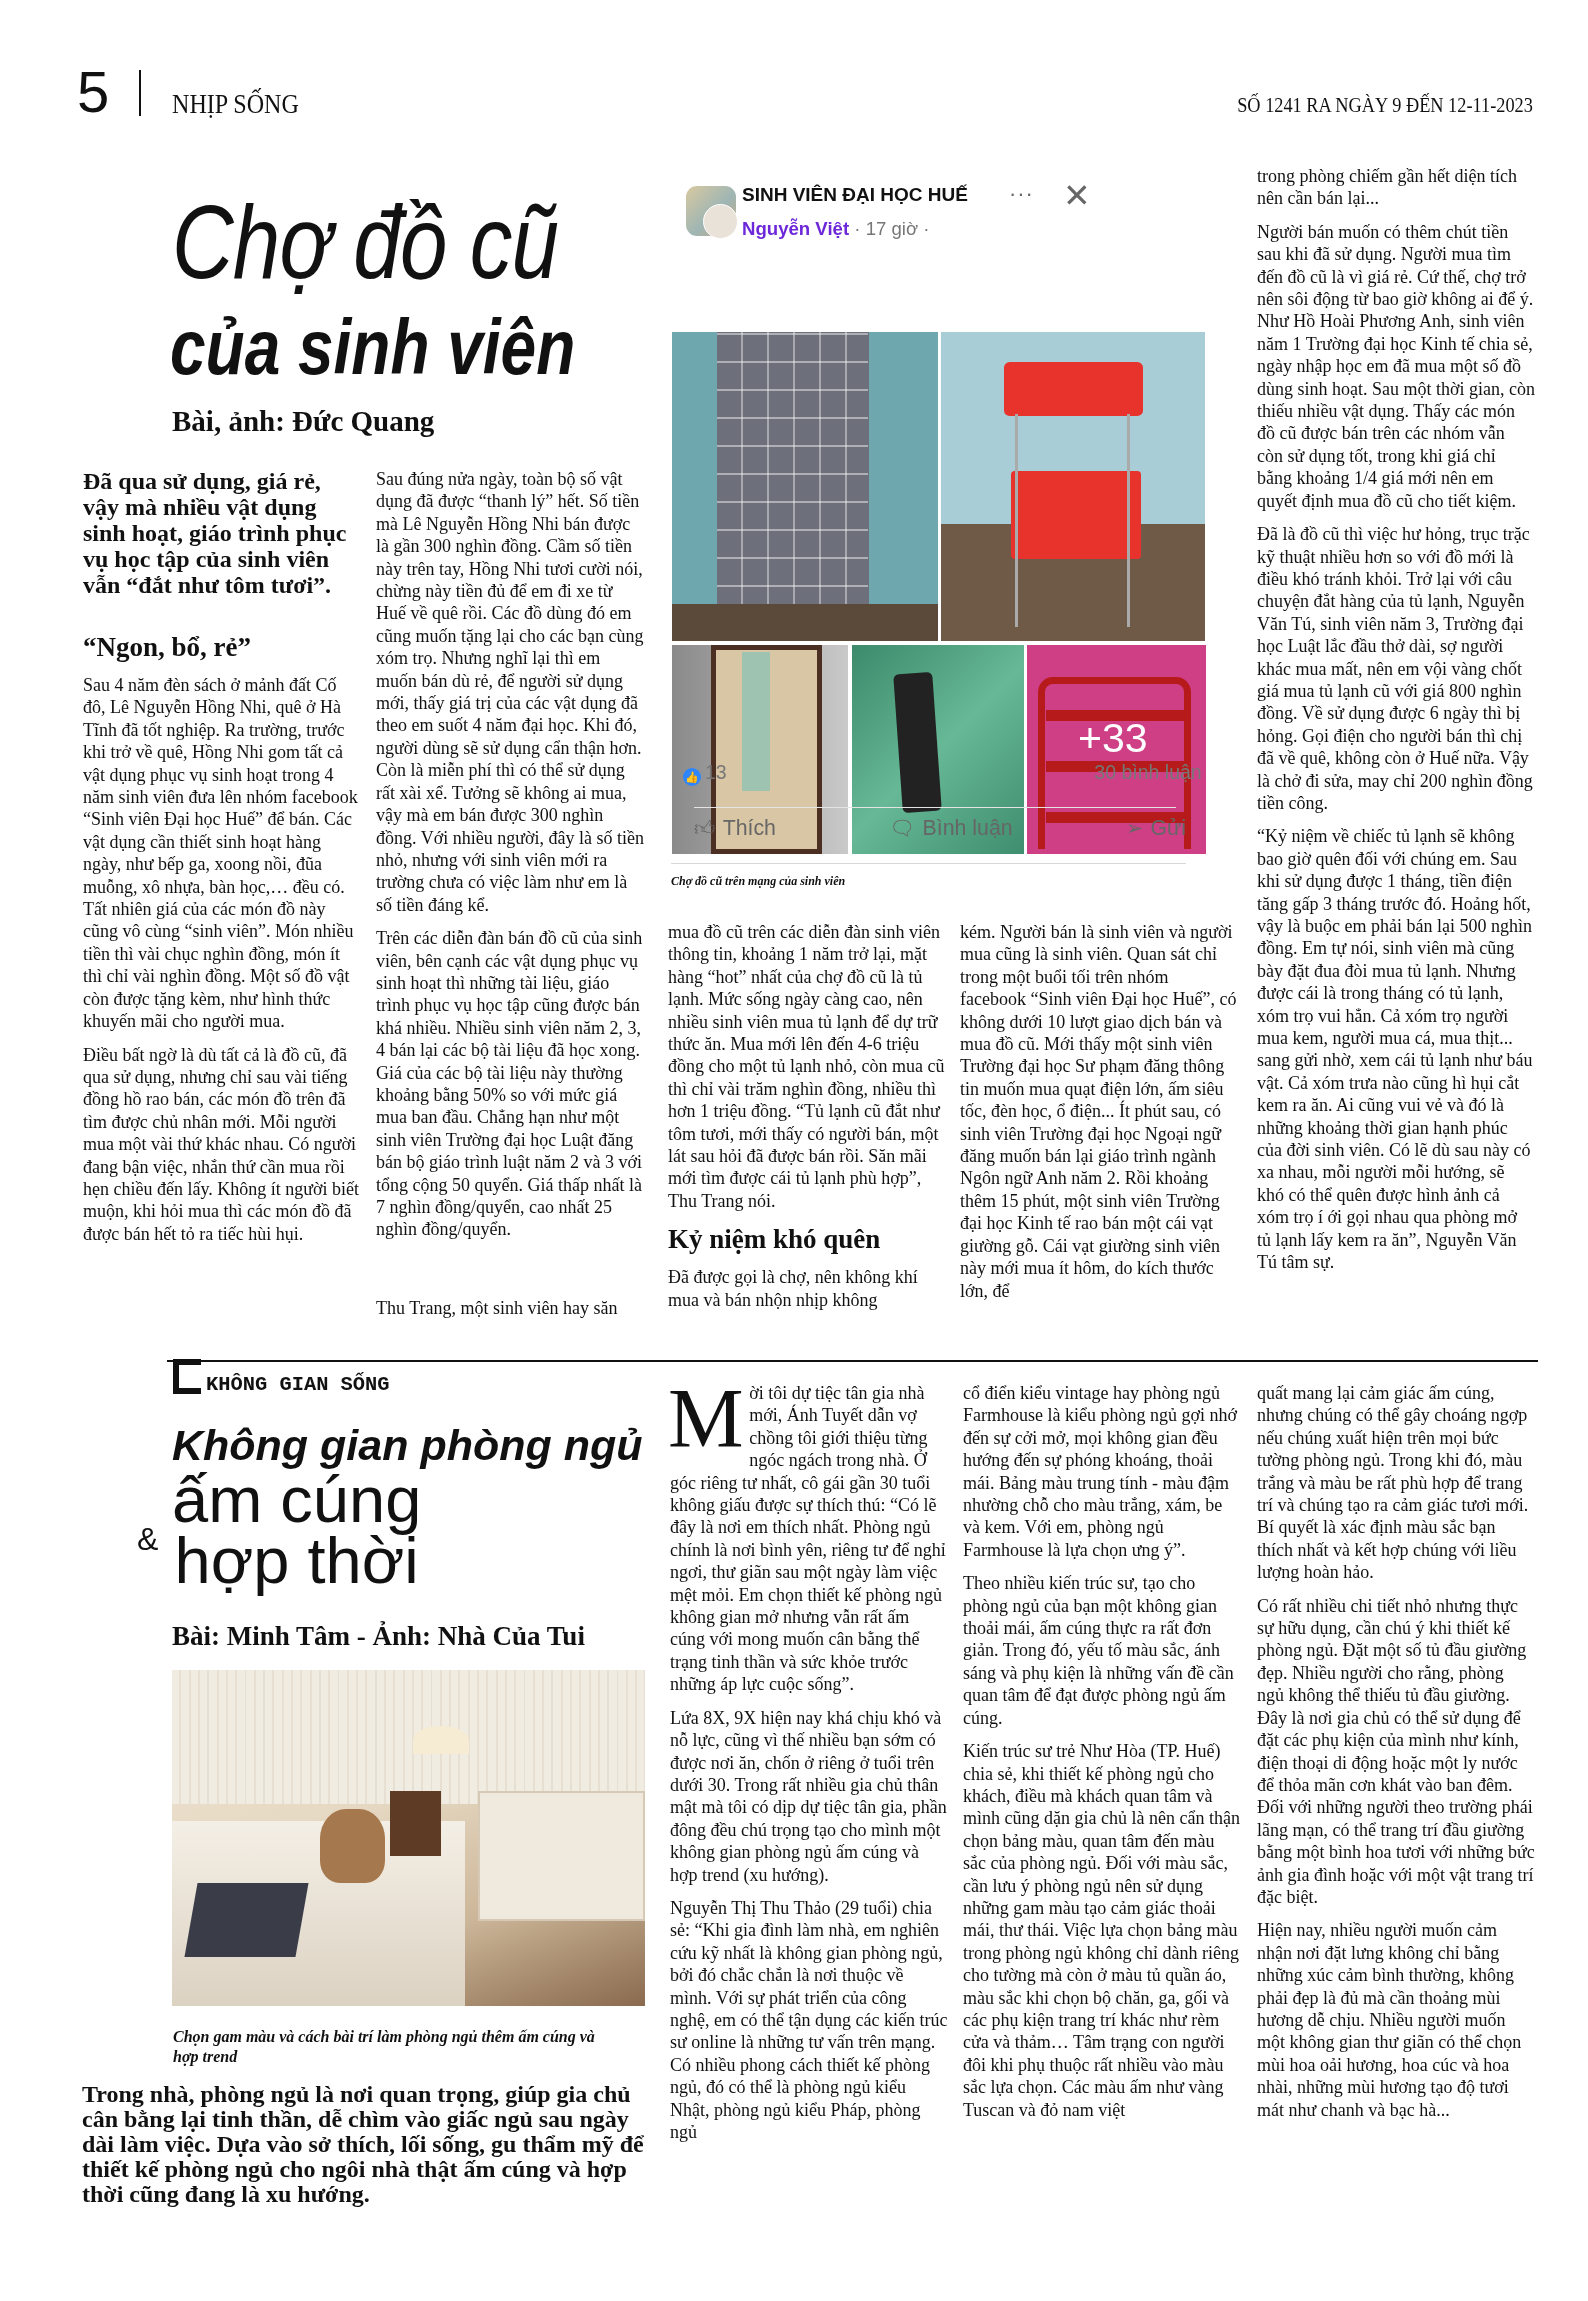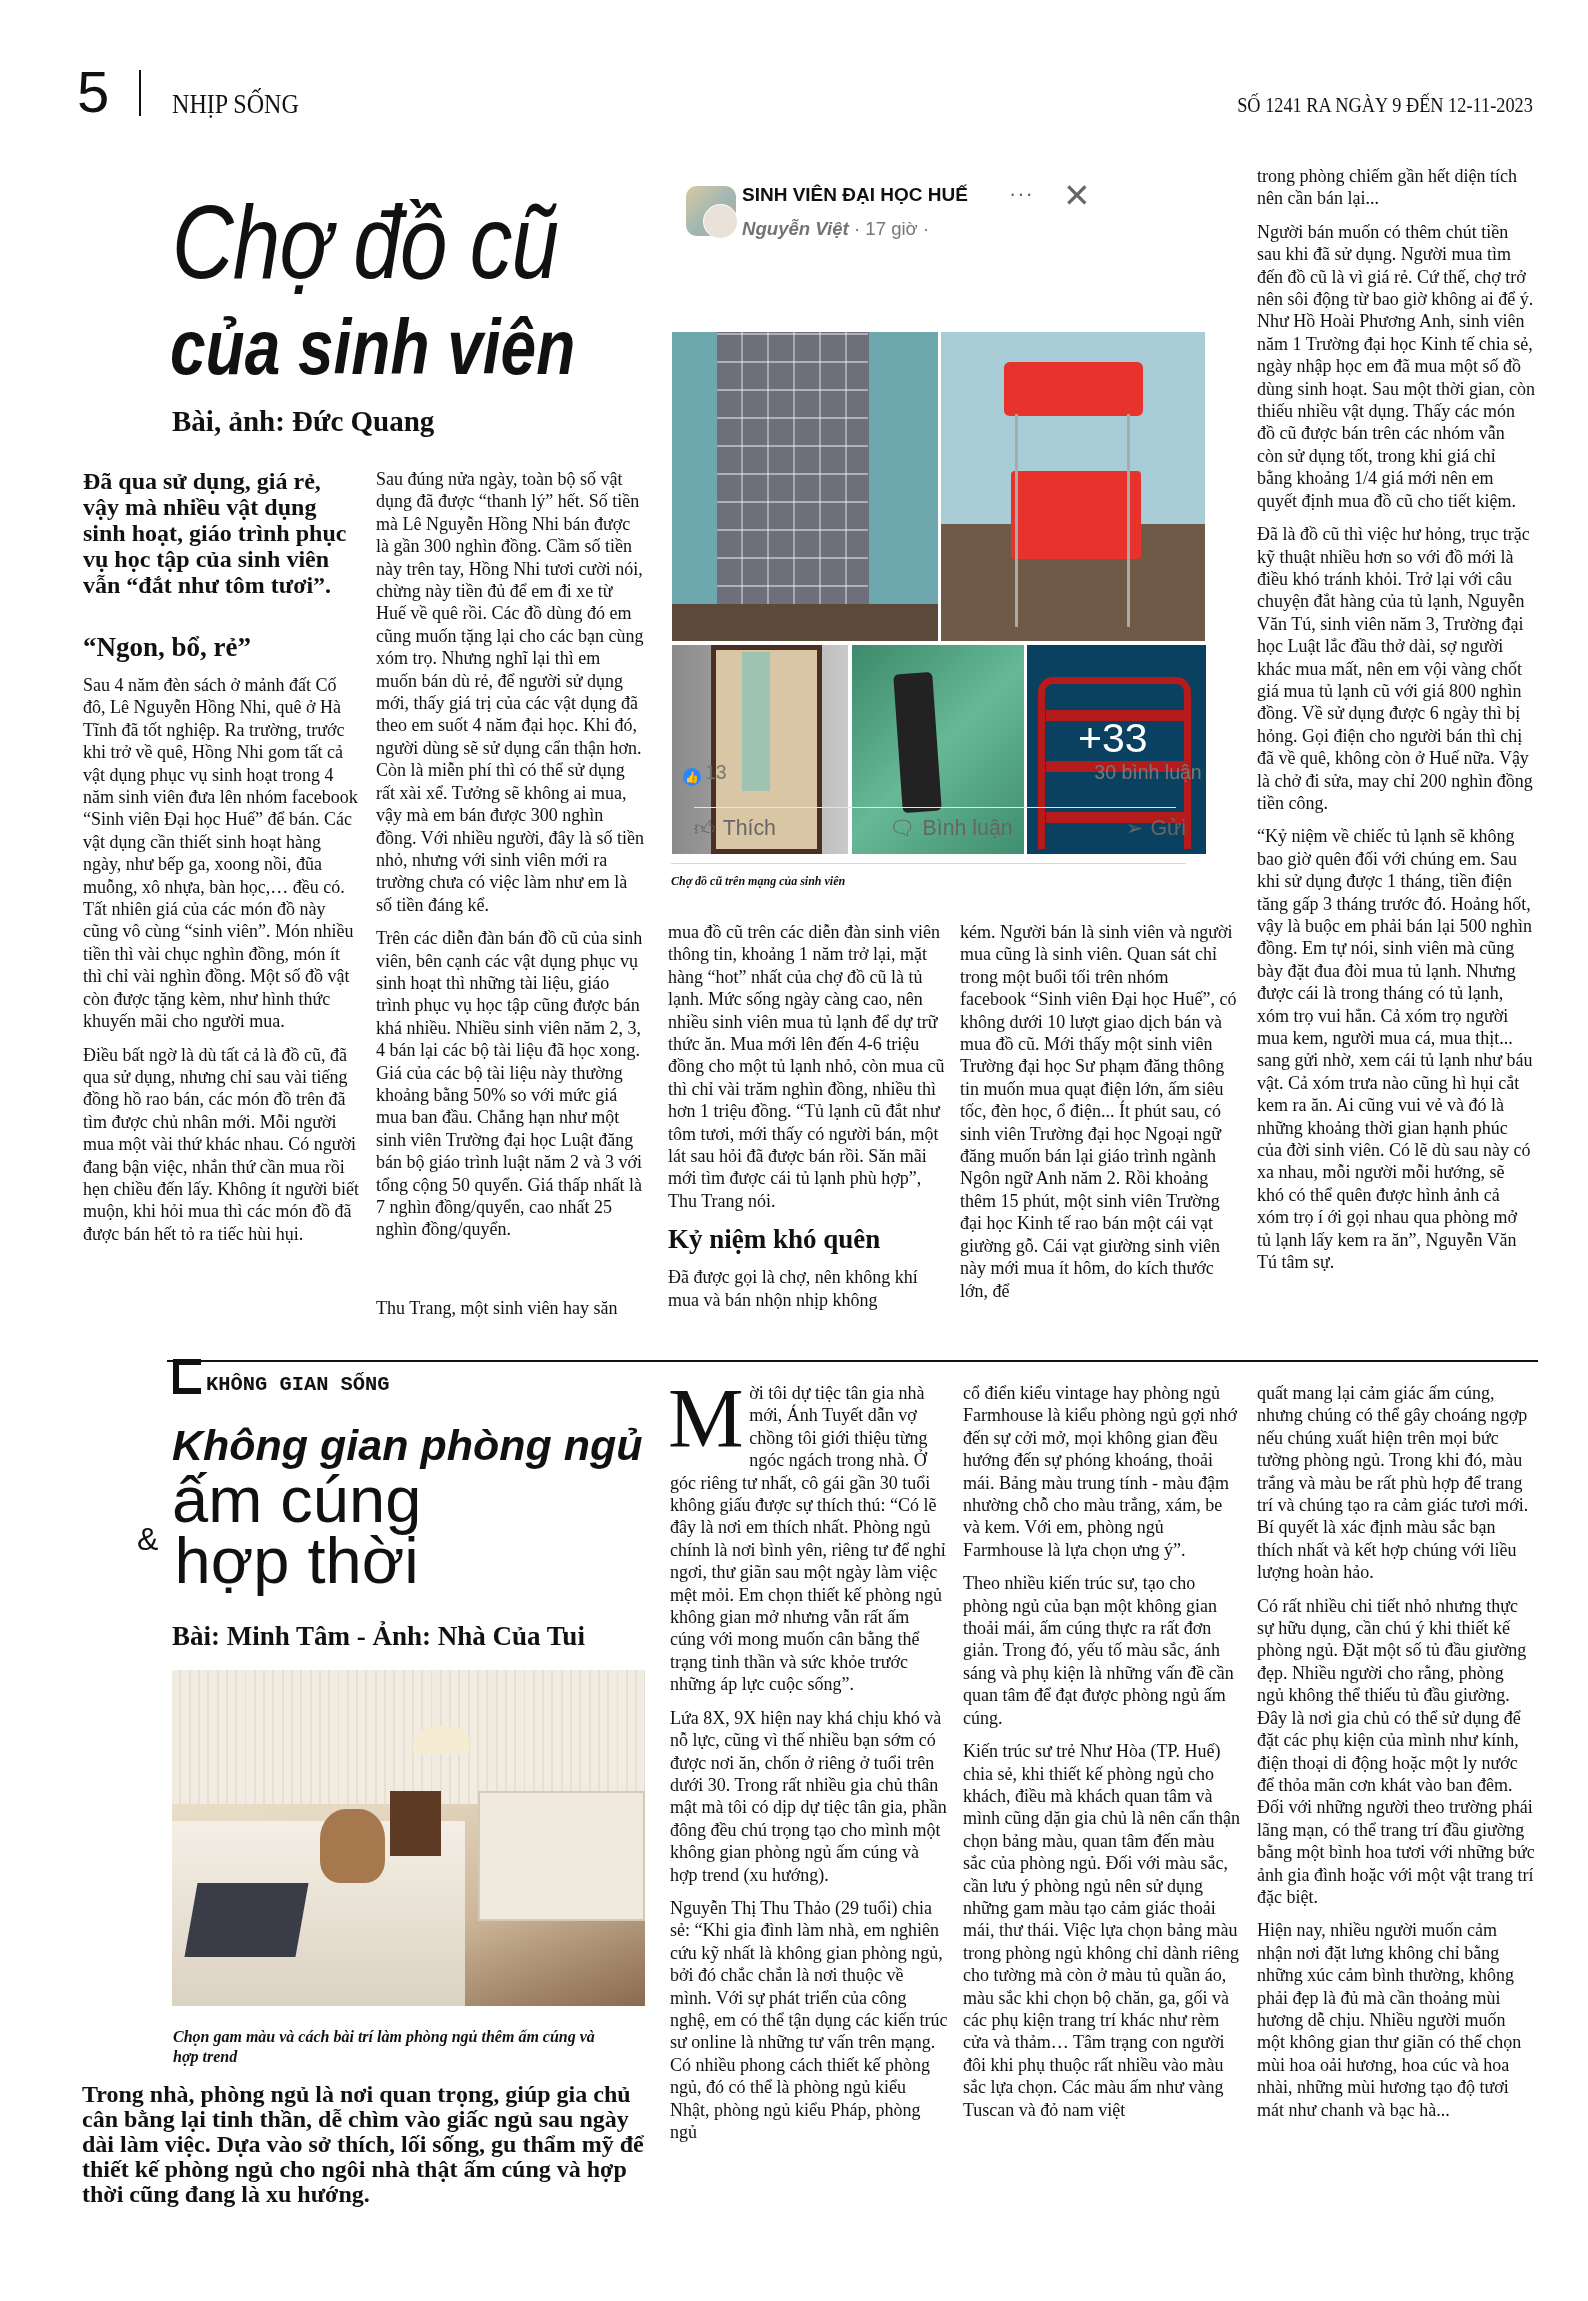--- a/index.html
+++ b/index.html
@@ -17,21 +17,21 @@
   .col{font-size:18px;line-height:22.4px;text-align:left;}
   .col p{margin:0 0 11px 0;}
   .sapo{left:83px;top:468px;width:278px;font-weight:700;font-size:24px;line-height:26px;}
   .subhead{font-weight:700;font-size:27px;line-height:32px;margin:0 0 3.7px 0;}
   
   .fb{left:666px;top:167px;width:575px;height:714px;font-family:"Liberation Sans",sans-serif;}
   .fb-avatar{left:20.4px;top:18.6px;width:50px;height:50px;border-radius:11px;background:linear-gradient(135deg,#d9c9a0,#9fb6b4 55%,#c4a882);}
   .fb-avatar-sub{left:37px;top:37px;width:33px;height:33px;border-radius:50%;background:#e9e2d8;border:1.9px solid #fff;}
   .fb-group{left:76px;top:16.7px;font-weight:700;font-size:19px;color:#111;}
   .fb-meta{left:76px;top:51px;font-size:18.6px;color:#777;}
-  .fb-meta b{font-weight:700;color:#737373;font-style:italic;}
+  .fb-meta b{font-weight:700;color:#6d28d9;}
   .fb-more{left:343px;top:14px;font-size:22px;color:#666;letter-spacing:0.9px;}
   .fb-close{left:397px;top:9.3px;font-size:33px;color:#666;}
   .fb-text{left:16.7px;top:93px;font-size:23px;line-height:31px;color:#222;}
   .photo{position:absolute;overflow:hidden;}
   .fb-stats{left:16.7px;top:594px;width:519px;font-size:19.5px;color:#777;}
   .like-badge{display:inline-block;width:18.6px;height:18.6px;border-radius:50%;background:#2d86ff;color:#fff;font-size:11px;line-height:18.6px;text-align:center;vertical-align:-1.9px;margin-right:3.7px;}
   .fb-sep1{left:28px;top:640px;width:482px;height:0.9px;background:#e4e4e4;}
   .fb-actions{left:28px;top:649px;width:492px;display:flex;justify-content:space-between;font-size:21.3px;color:#666;}
   .fb-actions span.ic{display:inline-block;margin-right:7.4px;font-size:20.4px;}
   .fb-sep2{left:4.6px;top:696px;width:515px;height:0.9px;background:#d8d8d8;}
@@ -114,21 +114,21 @@
     <div style="position:absolute;left:74px;top:82px;width:2.8px;height:213px;background:#aaa;"></div>
     <div style="position:absolute;left:186px;top:82px;width:2.8px;height:213px;background:#aaa;"></div>
   </div>
   <div class="photo" style="left:5.6px;top:478px;width:176px;height:209px;background:linear-gradient(90deg,#8a8a8a,#c9c9c9);">
     <div style="position:absolute;left:39px;top:0;width:111px;height:209px;background:#d9c6a4;border:5.6px solid #4a2f22;box-sizing:border-box;"></div>
     <div style="position:absolute;left:70px;top:7.4px;width:28px;height:139px;background:#9fc3b1;"></div>
   </div>
   <div class="photo" style="left:186px;top:478px;width:172px;height:209px;background:linear-gradient(135deg,#3c8a6b,#66b896 50%,#3f8e6f);">
     <div style="position:absolute;left:46px;top:28px;width:39px;height:139px;background:#222;border-radius:5.6px;transform:rotate(-4deg);"></div>
   </div>
-  <div class="photo" style="left:361px;top:478px;width:179px;height:209px;background:#0c4a6e;">
+  <div class="photo" style="left:361px;top:478px;width:179px;height:209px;background:#ec4899;">
     <div style="position:absolute;left:11px;top:32px;width:153px;height:172px;border:7.4px solid #d01e1e;border-bottom:none;border-radius:15px 15px 0 0;box-sizing:border-box;"></div>
     <div style="position:absolute;left:18.6px;top:65px;width:139px;height:11px;background:#d01e1e;"></div>
     <div style="position:absolute;left:18.6px;top:116px;width:139px;height:11px;background:#d01e1e;"></div>
     <div style="position:absolute;left:18.6px;top:167px;width:139px;height:11px;background:#d01e1e;"></div>
     <div style="position:absolute;left:0;top:0;width:100%;height:100%;background:rgba(0,0,0,.12);"></div>
     <div style="position:absolute;left:51px;top:70px;font-size:41px;color:#fff;">+33</div>
   </div>
 
   <div class="abs fb-stats">
     <span class="like-badge">👍</span><span>13</span>

